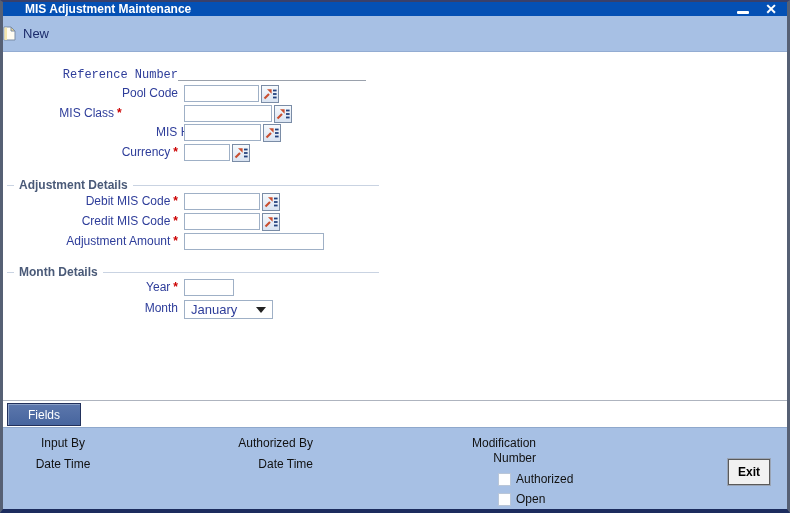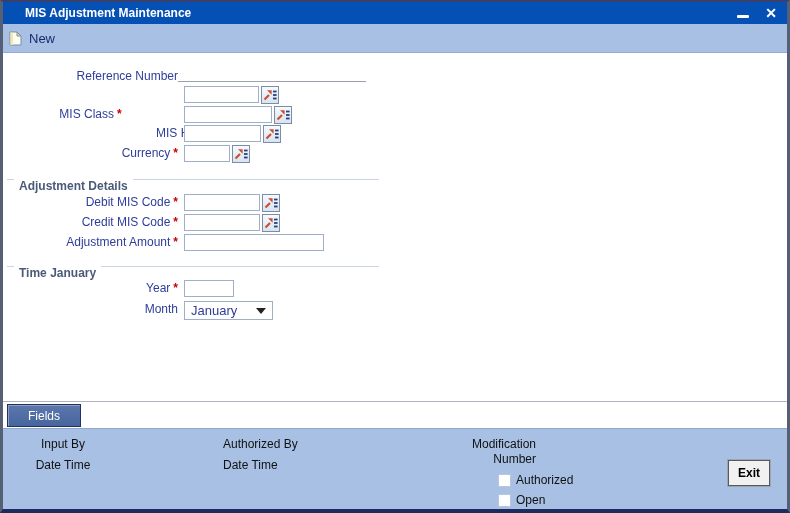--- a/index.html
+++ b/index.html
@@ -5,30 +5,30 @@
   * { margin:0; padding:0; box-sizing:border-box; }
   body { background:#d7d7d7; font-family:"Liberation Sans", sans-serif; }
   .window {
     position:relative; width:790px; height:513px; background:#fff;
     border-left:3px solid #566074; border-right:3px solid #566074;
     border-top:2px solid #38406B; border-bottom:4px solid #1C2C5E;
     overflow:hidden;
   }
   
   .titlebar {
-    height:22px; background:#0450B4; color:#fff; font-size:12px; font-weight:bold;
+    height:14px; background:#0450B4; color:#fff; font-size:12px; font-weight:bold;
     display:flex; align-items:center; padding-left:22px; position:relative;
   }
   .title-controls { position:absolute; right:10px; top:0; height:100%; display:flex; align-items:center; gap:16px; }
   .btn-min { width:12px; height:3px; background:#fff; border-radius:1px; cursor:pointer; margin-top:6px; }
   .btn-close { color:#fff; font-size:14px; font-weight:bold; cursor:pointer; line-height:1; }
   
   .toolbar {
-    height:29px; background:#A7C0E4; display:flex; align-items:center;
-    padding-left:6px; gap:7px; color:#1B2B6B; font-size:13px;
+    height:36px; background:#A7C0E4; display:flex; align-items:center;
+    gap:7px; color:#1B2B6B; font-size:13px;
     border-bottom:1px solid #93ACD2;
   }
   
   .content { position:relative; height:348px; background:#fff; }
   .flabel {
     position:absolute; left:0; width:175px; text-align:right;
     color:#2E3D9A; font-size:12px; line-height:17px; white-space:nowrap;
   }
   .req { color:#CC0000; margin-left:3px; font-weight:bold; }
   .tinput {
@@ -36,21 +36,21 @@
     font-family:"Liberation Sans", sans-serif; font-size:12px; color:#2E3D9A; padding:0 3px;
   }
   .ref-line { position:absolute; border-bottom:1px solid #9AA1AC; height:1px; }
   .lov-btn {
     position:absolute; width:18px; height:18px;
     background:linear-gradient(#F7FAFD,#D9E3F1);
     border:1px solid #7A8CA6; display:flex; align-items:center; justify-content:center;
     cursor:pointer; padding:0;
   }
   .section {
-    position:absolute; left:4px; display:flex; align-items:flex-start; gap:5px;
+    position:absolute; left:4px; display:flex; align-items:center; gap:5px;
     font-size:12px; font-weight:bold; color:#4A5A78; white-space:nowrap;
   }
   .section .dash { width:7px; border-top:1px solid #C9D3E2; }
   .section .line { border-top:1px solid #C9D3E2; }
   .dropdown {
     position:absolute; height:19px; border:1px solid #9FB0C6; background:#fff;
     display:flex; align-items:center; justify-content:space-between;
     font-size:13px; color:#2E3D9A; padding:0 6px; cursor:pointer;
   }
   .dd-arrow { width:0; height:0; border-left:5px solid transparent; border-right:5px solid transparent; border-top:6px solid #222; margin-left:8px; }
@@ -60,21 +60,21 @@
     position:absolute; left:4px; top:2px; height:23px; min-width:46px;
     background:linear-gradient(#5C77AC,#47659E); color:#fff; font-size:12px;
     border:1px solid #22315C; box-shadow:inset 1px 1px 0 #8BA0C6;
     font-family:"Liberation Sans", sans-serif; cursor:pointer; padding:0 20px;
   }
   
   .footer { position:relative; height:109px; background:#A7C0E4; border-top:1px solid #8FA8CC; font-size:12px; color:#111; }
   .audit-col { position:absolute; display:flex; flex-direction:column; gap:8px; }
   .audit-col div { line-height:13px; }
   .col-input { left:15px; top:9px; width:90px; text-align:center; }
-  .col-auth { left:220px; top:9px; width:90px; text-align:left; }
+  .col-auth { left:220px; top:9px; width:90px; text-align:right; }
   .col-mod { left:440px; top:9px; width:93px; text-align:right; gap:2px; }
   .chk-row { position:absolute; display:flex; align-items:center; gap:5px;padding-left:36px; }
   .chk {
     appearance:none; -webkit-appearance:none; width:13px; height:13px;
     background:#FDFEFF; border:1px solid #B9C6D8; cursor:pointer; margin:0;
   }
   .exit-btn {
     position:absolute; left:725px; top:31px; width:42px; height:26px;
     background:#F1F1F1; border:1px solid #5A5A5A; outline:1px solid #9AA4B4;
     font-family:"Liberation Sans", sans-serif; font-size:12px; font-weight:600; color:#000;
@@ -100,25 +100,28 @@
         <path d="M1 1 h7 l4 4 v9 h-11 z" fill="#FFFDF2" stroke="#7A8CA6" stroke-width="1"></path>
         <path d="M8 1 l4 4 h-4 z" fill="#EFD98A" stroke="#7A8CA6" stroke-width="1"></path>
         <rect x="1.5" y="1.5" width="2.5" height="12.5" fill="#F3E6AE"></rect>
       </svg>
     </span>
     <span style="cursor:pointer;">New</span>
   </div>
 
   <div class="content">
 
-    <div class="flabel" style="top:15px;">
+    <div class="flabel" style="top:15px;font-family:Liberation Mono, monospace;">
       <span>Reference Number</span>
     </div>
     <div class="ref-line" style="left:175px; top:28px; width:188px;"></div>
 
+    <div class="flabel" style="top:33px;">
+      <span>Pool Code</span>
+    </div>
     <input class="tinput" style="left: 181px; top: 33px; width: 75px;" value="">
     <button class="lov-btn" style="left:258px; top:33px;">
       <svg width="14" height="12" viewBox="0 0 14 12">
         <path d="M1.5 10.5 L6 6" stroke="#C94F30" stroke-width="2.2"></path>
         <polygon points="4,1.2 8.6,1.2 8.6,5.8" fill="#C94F30"></polygon>
         <rect x="10" y="1.6" width="3.6" height="1.8" fill="#24427E"></rect>
         <rect x="10" y="5.1" width="3.6" height="1.8" fill="#24427E"></rect>
         <rect x="10" y="8.6" width="3.6" height="1.8" fill="#24427E"></rect>
       </svg>
     </button>
@@ -199,21 +202,21 @@
       </svg>
     </button>
 
     <div class="flabel" style="top:181px;">
       <span>Adjustment Amount</span><span class="req">*</span>
     </div>
     <input class="tinput" style="left: 181px; top: 181px; width: 140px;" value="">
 
     <div class="section" style="top:213px; width:372px;">
       <span class="dash"></span>
-      <span>Time January</span>
+      <span>Month Details</span>
       <span class="line" style="flex:1;"></span>
     </div>
 
     <div class="flabel" style="top:227px;">
       <span>Year</span><span class="req">*</span>
     </div>
     <input class="tinput" style="left: 181px; top: 227px; width: 50px;" value="">
 
     <div class="flabel" style="top:248px;">
       <span>Month</span>

